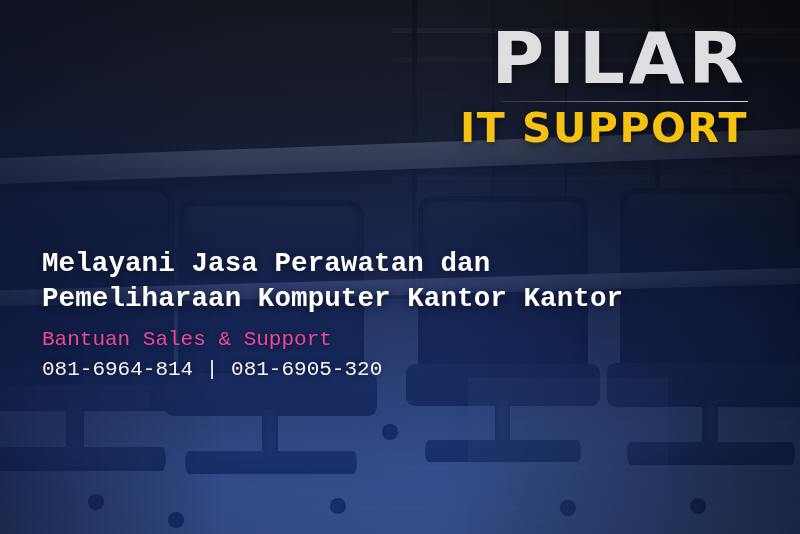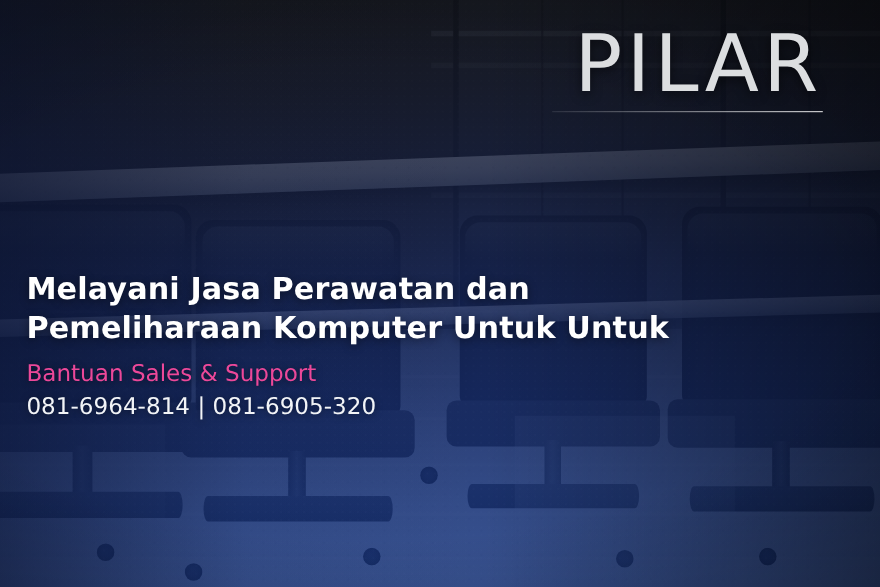--- a/index.html
+++ b/index.html
@@ -144,41 +144,41 @@
     background: radial-gradient(125% 95% at 42% 52%, rgba(0,0,0,0) 42%, rgba(0,0,0,0.42) 100%);
   }
 
   
   .logo {
     position: absolute; right: 52px; top: 22px;
     text-align: right; line-height: 1;
   }
   .logo-main {
     font-size: 72px;
-    font-weight: 400;
+    font-weight: 700;
     letter-spacing: 4px;
     color: #dcdee0;
     text-shadow: 0 2px 10px rgba(0,0,0,0.55);
     white-space: nowrap;
   }
   .logo-rule {
     height: 1px; margin: 7px 0 6px auto; width: 246px;
     background: linear-gradient(90deg, rgba(255,255,255,0.10), rgba(255,255,255,0.85));
   }
   .logo-sub {
     font-size: 41px;
     font-weight: 700;
     letter-spacing: 1.5px;
     color: #f5c211;
     text-shadow: 0 2px 8px rgba(0,0,0,0.55);
     white-space: nowrap;
   }
 
   
-  .copy { position: absolute; left: 24px; top: 246px; }
+  .copy { position: absolute; left: 42px; top: 246px; font-family: Liberation Mono, monospace; }
   .headline {
     font-size: 27.5px;
     font-weight: 700;
     color: #ffffff;
     line-height: 1.29;
     letter-spacing: 0.1px;
     text-shadow: 0 2px 9px rgba(0,0,0,0.45);
     white-space: nowrap;
   }
   .subline {
@@ -276,22 +276,23 @@
     <div class="grain"></div>
   </div>
 
   <div class="tint"></div>
   <div class="tint-edge"></div>
   <div class="vignette"></div>
 
   <div class="logo">
     <div class="logo-main">PILAR</div>
     <div class="logo-rule"></div>
+    <div class="logo-sub">IT SUPPORT</div>
   </div>
 
   <div class="copy">
     <div class="headline">Melayani Jasa Perawatan dan</div>
-    <div class="headline">Pemeliharaan Komputer Untuk Untuk</div>
+    <div class="headline">Pemeliharaan Komputer Kantor Kantor</div>
     <div class="subline">Bantuan Sales &amp; Support</div>
     <div class="phone">081-6964-814 | 081-6905-320</div>
   </div>
 
 </div>
 
 </body></html>

